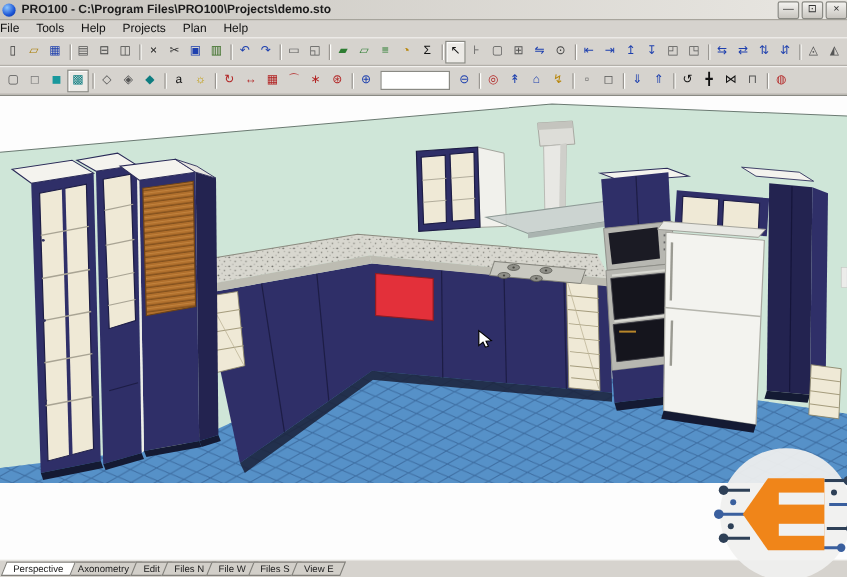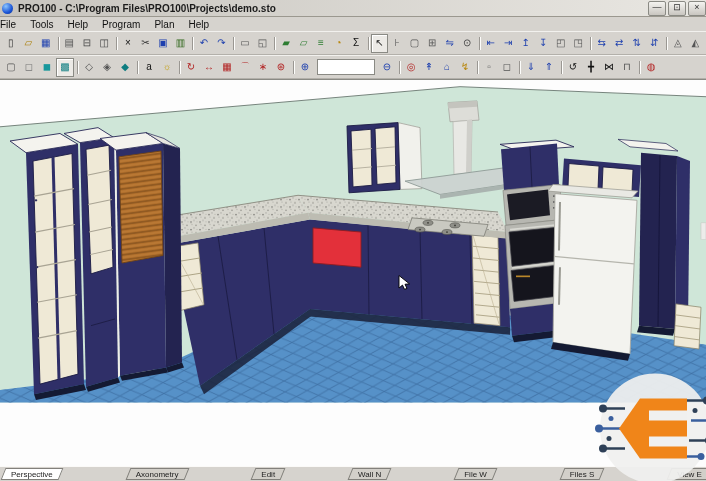--- a/index.html
+++ b/index.html
@@ -25,21 +25,21 @@
   .tbtn .glyph{font-size:10px;line-height:1;}
   .tbtn.pressed{border:1px solid #8a8a84;background:#eceae6;box-shadow:inset 1px 1px 0 #fff;}
   .sep-before{margin-left:6px;position:relative;}
   .sep-before::before{content:'';position:absolute;left:-4px;top:2px;bottom:2px;width:1px;
     background:#9a9792;box-shadow:1px 0 0 #fdfdfb;}
   .zoom-box{width:52px;height:14px;margin:0 3px;border:1px solid #8a8a84;background:#fff;
     font-size:9px;padding:0 2px;}
   
   .viewport{position:relative;height:386px;background:#fdfdfd;border-top:1px solid #8a8a84;overflow:hidden;}
   
-  .tabsbar{height:14px;background:#d6d3ce;display:flex;align-items:center;padding-left:3px;border-top:1px solid #fbfaf8;justify-content:space-between;}
+  .tabsbar{height:14px;background:#d6d3ce;display:flex;align-items:center;padding-left:3px;border-top:1px solid #fbfaf8;}
   .tab{position:relative;height:12px;padding:0 8px;margin-right:-4px;display:flex;align-items:center;}
   .tab .tab-bg{position:absolute;inset:0;background:#d2cfc9;border:1px solid #82807b;transform:skewX(-22deg);}
   .tab .tab-label{position:relative;font-size:8px;color:#222;z-index:1;white-space:nowrap;}
   .tab.active{z-index:3;}
   .tab.active .tab-bg{background:#fff;}
   
   .watermark{position:absolute;left:595px;top:369px;width:120px;height:115px;z-index:10;pointer-events:none;}
 </style>
 </head>
 <body>
@@ -55,21 +55,21 @@
         <span class="winbtn"><span>⊡</span></span>
         <span class="winbtn"><span>×</span></span>
       </span>
   </div>
 
   <div class="menubar">
 
   <span class="menu-item"><span>File</span></span>
       <span class="menu-item"><span>Tools</span></span>
       <span class="menu-item"><span>Help</span></span>
-      <span class="menu-item"><span>Program</span></span>
+      <span class="menu-item"><span>Projects</span></span>
       <span class="menu-item"><span>Plan</span></span>
       <span class="menu-item"><span>Help</span></span>
     </div>
 
   <div class="toolbar">
 
   <span class="tbtn">
         <span class="glyph" style="color: rgb(51, 51, 51);">▯</span>
       </span>
       <span class="tbtn">
@@ -512,21 +512,21 @@
         <span class="tab-label">Axonometry</span>
       </span>
 
       <span class="tab">
         <span class="tab-bg"></span>
         <span class="tab-label">Edit</span>
       </span>
 
       <span class="tab">
         <span class="tab-bg"></span>
-        <span class="tab-label">Wall N</span>
+        <span class="tab-label">Files N</span>
       </span>
 
       <span class="tab">
         <span class="tab-bg"></span>
         <span class="tab-label">File W</span>
       </span>
 
       <span class="tab">
         <span class="tab-bg"></span>
         <span class="tab-label">Files S</span>

